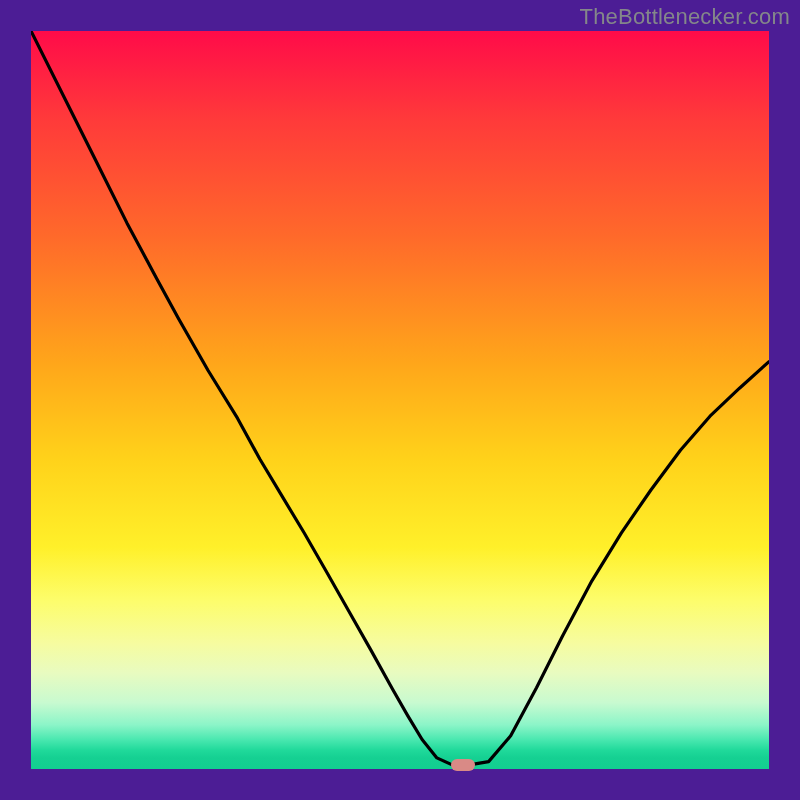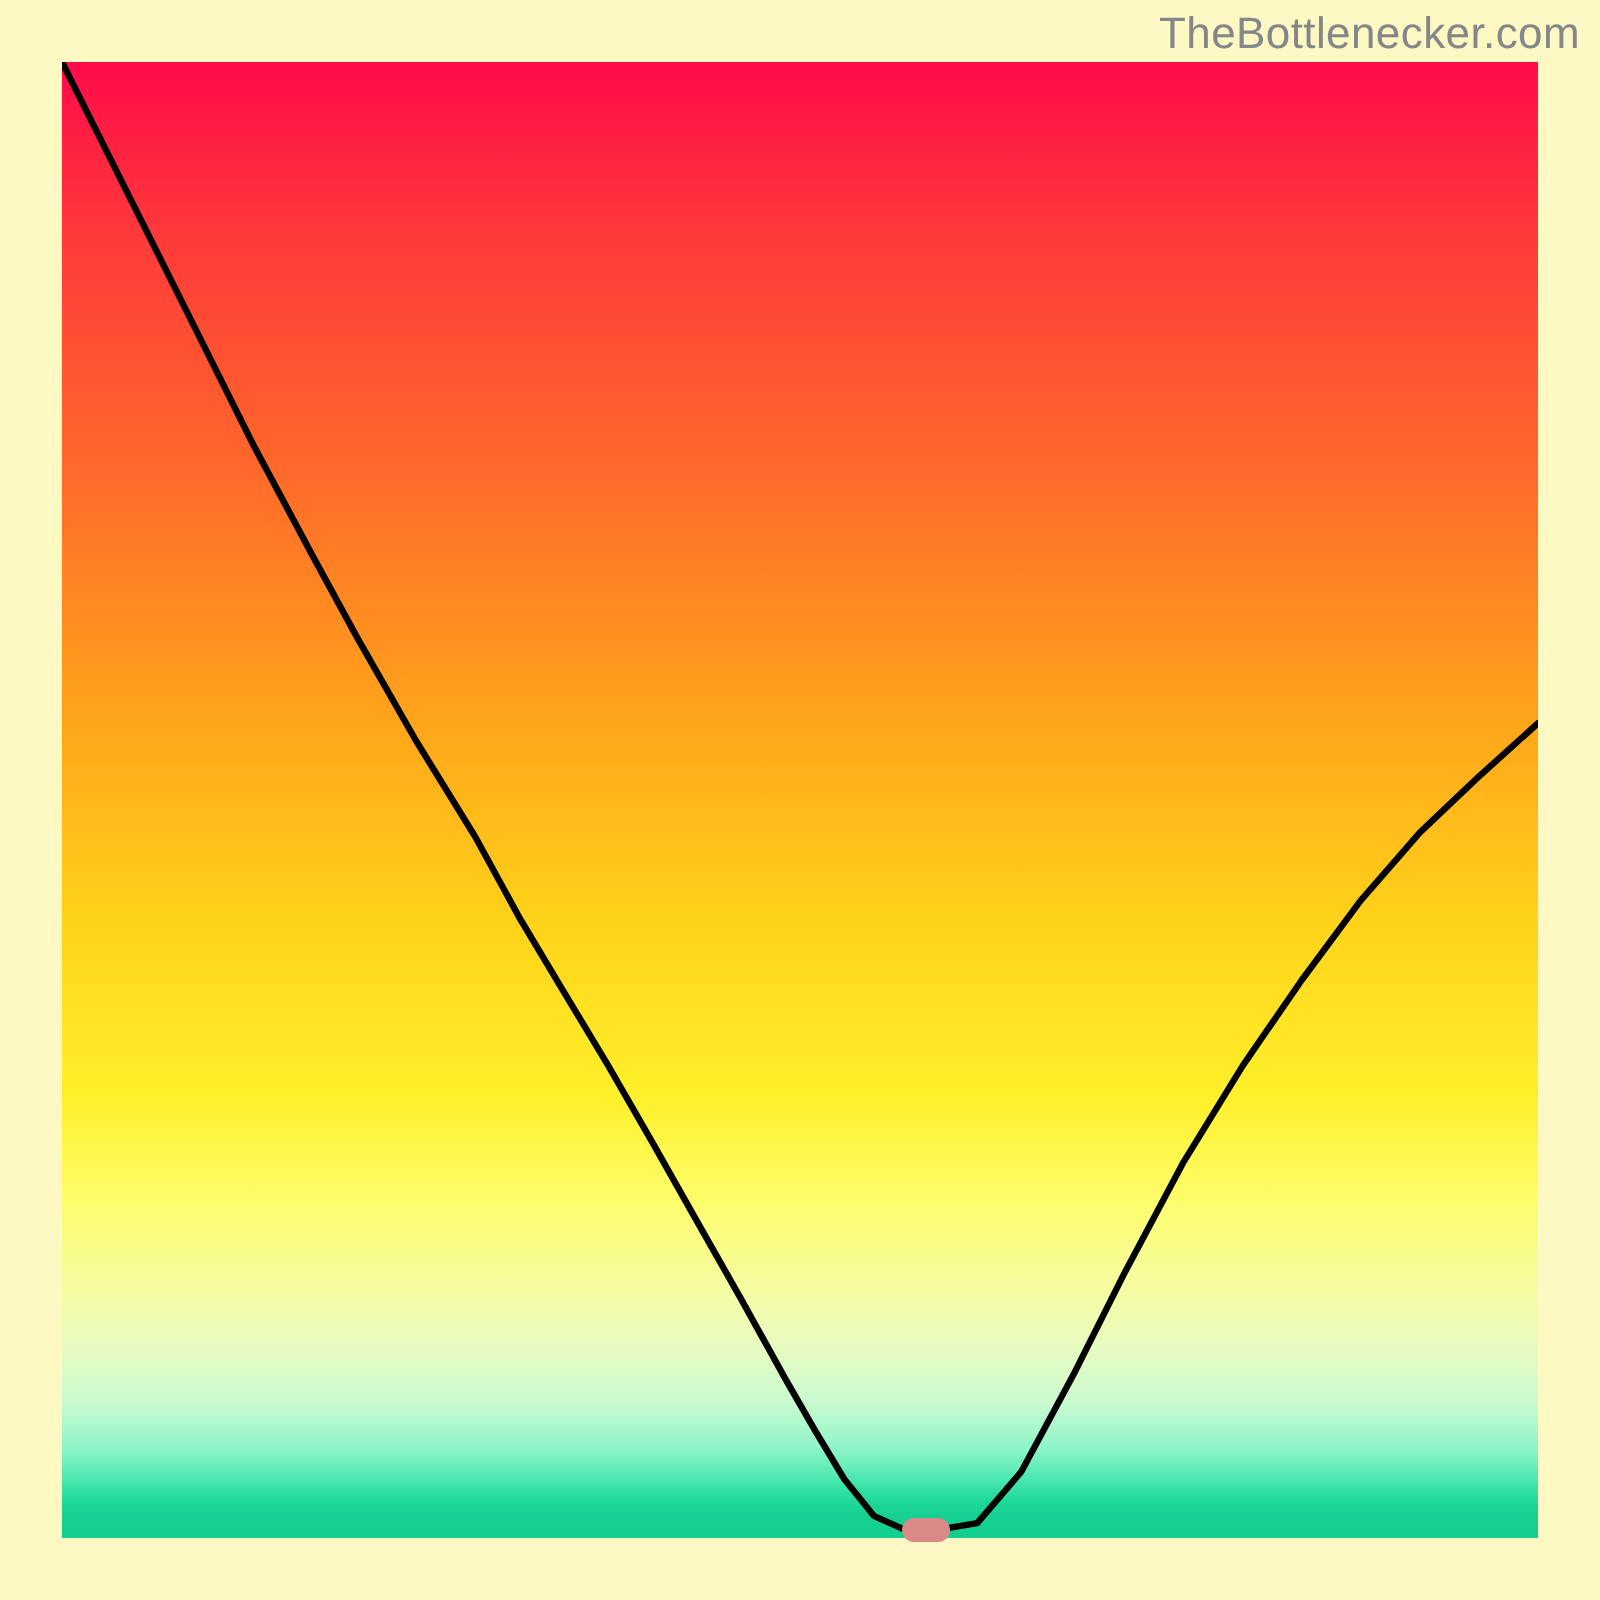--- a/index.html
+++ b/index.html
@@ -7,21 +7,21 @@
     padding: 0;
     width: 800px;
     height: 800px;
     background: #000;
     overflow: hidden;
   }
   .chart-container {
     position: relative;
     width: 800px;
     height: 800px;
-    background: #fef9c3;
+    background: #4c1d95;
   }
   .plot-area {
     position: absolute;
     left: 31px;
     top: 31px;
     width: 738px;
     height: 738px;
     background: linear-gradient(to bottom,
       #ff0b49 0%,
       #ff3a3a 12%,

